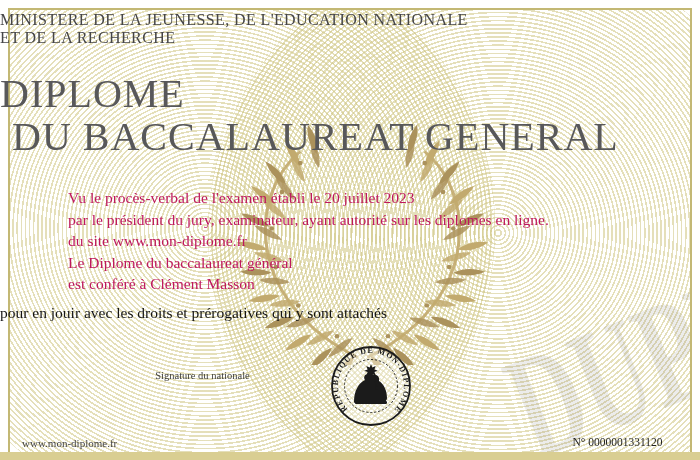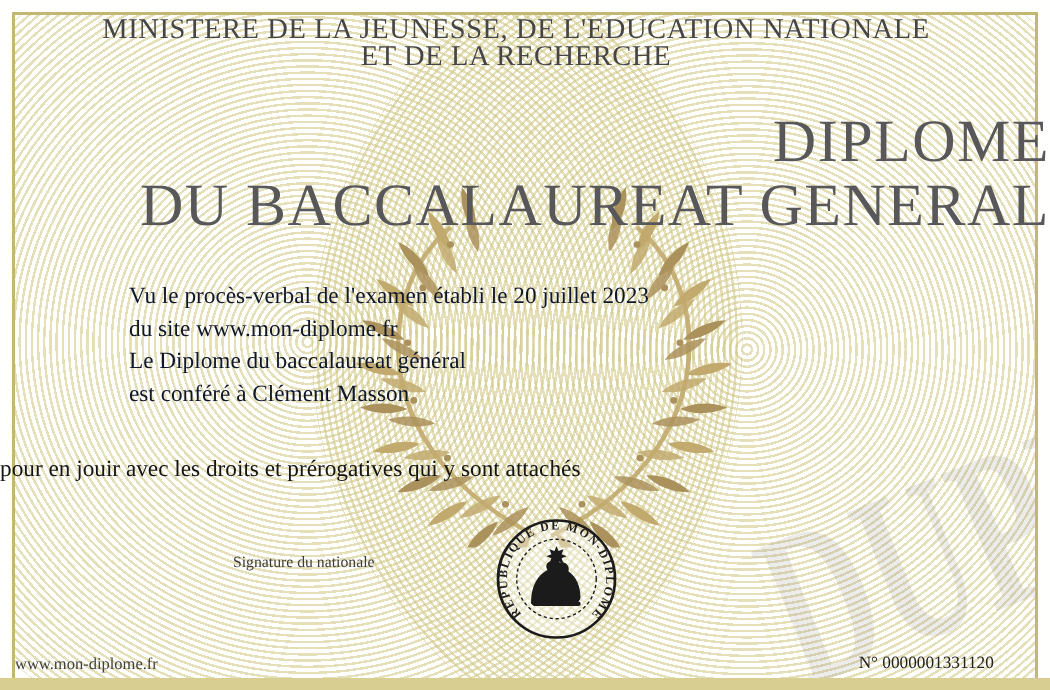--- a/index.html
+++ b/index.html
@@ -31,32 +31,32 @@
   .frame{
     position:absolute;left:8px;top:8px;right:8px;bottom:8px;
     border:2px solid var(--frame,#c3b873);border-bottom:none;
     pointer-events:none;z-index:6;
   }
   .bottom-band{
     position:absolute;left:0;right:0;bottom:0;height:8px;
     background:var(--band,#d9ce92);z-index:5;
   }
   .txt{position:absolute;z-index:7;}
-  .header{left:0;width:688px;top:11px;text-align:center;color:#454547;
-    font-size:19px;line-height:18px;letter-spacing:.4px;}
-  .title{left:0;width:700px;top:73px;text-align:right;color:var(--title-text,#58585a);}
+  .header{left:0;width:688px;top:11px;color:#454547;
+    font-size:16px;line-height:18px;letter-spacing:.4px;}
+  .title{left:0;width:700px;top:73px;text-align:left;color:var(--title-text,#58585a);}
   .title-l1{font-size:40px;line-height:42px;letter-spacing:1px;}
   .title-l2{font-size:40px;line-height:44px;letter-spacing:1px;padding-left:12px;}
-  .bodyblock{left:68px;top:187px;width:560px;color:#0f172a;
-    font-size:15.5px;line-height:21.6px;margin-left:18px;}
+  .bodyblock{left:68px;top:187px;width:560px;color:#be185d;
+    font-size:15.5px;line-height:21.6px;}
   .rights{left:0;width:700px;top:304px;text-align:left;color:#141414;font-size:15.5px;}
   .signature{left:125px;top:370px;width:155px;text-align:center;color:#3c3c3c;font-size:10.5px;}
   .seal{position:absolute;left:330px;top:345px;z-index:7;}
   .ministry{left:408px;top:366px;width:230px;color:#3c3c3c;font-size:10.5px;line-height:19px;}
-  .website{left:10px;top:437px;color:#3f3f3f;font-size:11px;}
+  .website{left:10px;top:437px;color:#3f3f3f;font-size:11px;padding-left:12px;}
   .serial{left:545px;top:436px;width:145px;text-align:center;color:#222;font-size:11.5px;}
 </style>
 </head>
 <body>
 
 <div class="page">
 
   <div class="pattern-clip">
     <div class="guilloche g-left"></div>
     <div class="guilloche g-right"></div>
@@ -111,20 +111,21 @@
     <div>ET DE LA RECHERCHE</div>
   </div>
 
   <div class="txt title">
     <div class="title-l1">DIPLOME</div>
     <div class="title-l2">DU BACCALAUREAT GENERAL</div>
   </div>
 
   <div class="txt bodyblock">
     <div>Vu le procès-verbal de l'examen établi le 20 juillet 2023</div>
+    <div>par le président du jury, examinateur, ayant autorité sur les diplomes en ligne.</div>
     <div>du site www.mon-diplome.fr</div>
     <div>Le Diplome du baccalaureat général</div>
     <div>est conféré à Clément Masson</div>
   </div>
 
   <div class="txt rights">pour en jouir avec les droits et prérogatives qui y sont attachés</div>
 
   <div class="txt signature">Signature du nationale</div>
 
   <svg class="seal" width="82" height="82" viewBox="-41 -41 82 82">

